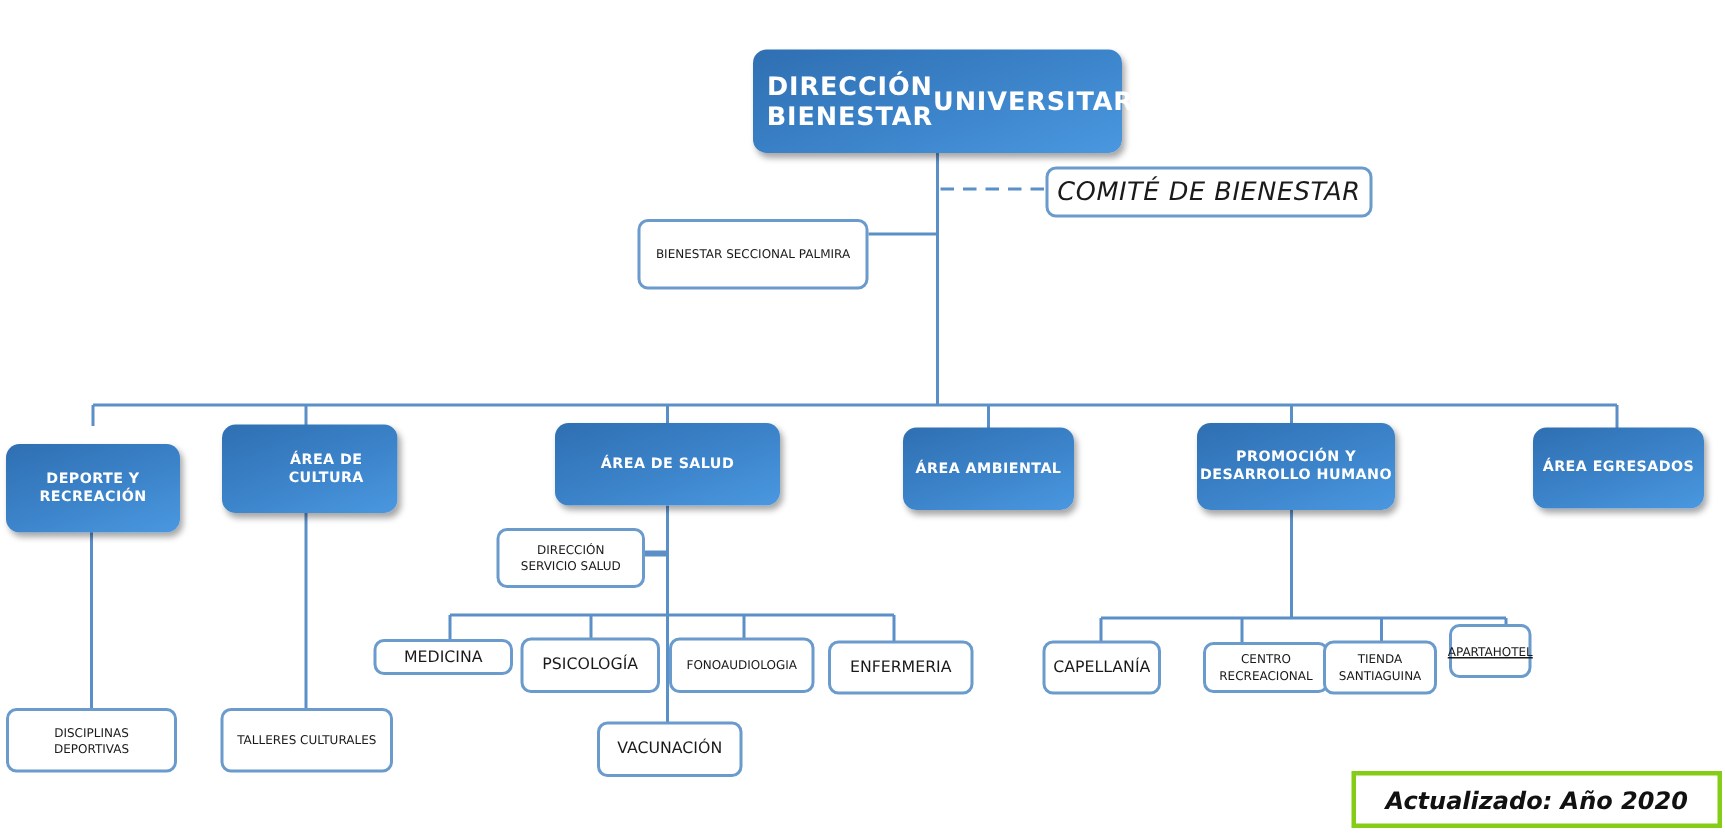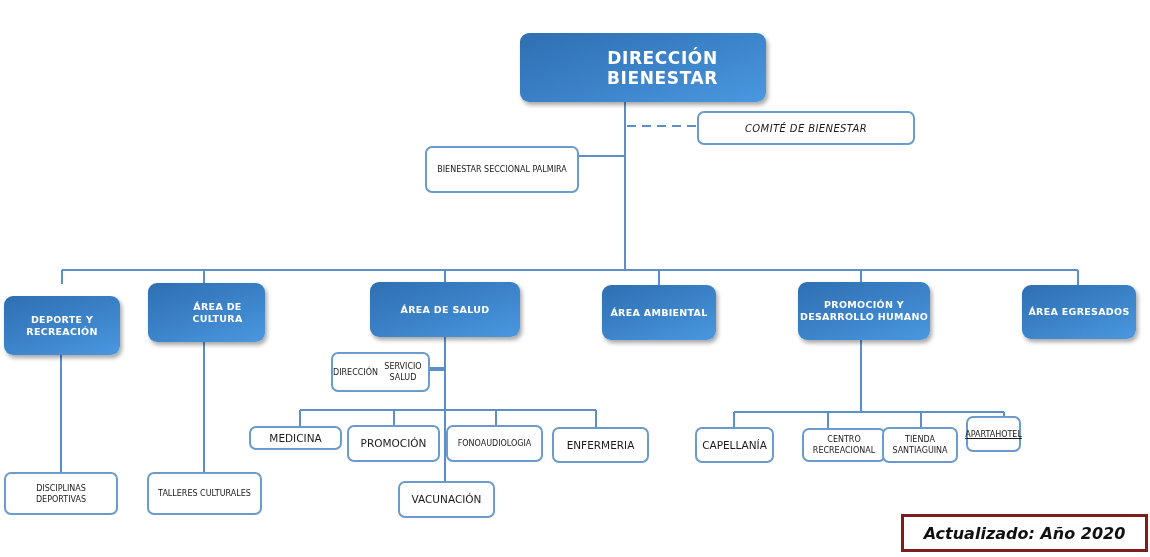--- a/index.html
+++ b/index.html
@@ -10,23 +10,23 @@
           align-items: center; justify-content: center; text-align: center; }
   .blue { border-radius: 9px; color: #ffffff; font-weight: bold;
           background: linear-gradient(160deg, #2f6fb2 0%, #3b82c8 50%, #4a98e0 100%);
           box-shadow: 2px 3px 4px rgba(0,0,0,0.35); letter-spacing: 0.3px; }
   .white { border: 2px solid #6a9bcc; border-radius: 7px; background: #ffffff;
            color: #1a1a1a; }
   .root { font-size: 17px; line-height: 20px; letter-spacing: 0.6px; }
   .area { font-size: 9.5px; line-height: 12px; }
   .sm { font-size: 8px; line-height: 11px; }
   .md { font-size: 10.5px; line-height: 13px; }
-  .comite { font-size: 10px; font-style: italic; letter-spacing: 0.4px; }
+  .comite { font-size: 17px; font-style: italic; letter-spacing: 0.4px; }
   .updated { position: absolute; left: 901px; top: 514px; width: 247px; height: 38px;
-             box-sizing: border-box; border: 3px solid #7f1d1d; display: flex;
+             box-sizing: border-box; border: 3px solid #84cc16; display: flex;
              align-items: center; justify-content: center;
              font-family: "DejaVu Sans", sans-serif; font-size: 16px;
              font-weight: bold; font-style: italic; color: #111; }
 </style>
 </head>
 <body>
 
 <svg id="lines" xmlns="http://www.w3.org/2000/svg">
   <g stroke="#5b8fc7" stroke-width="2" fill="none">
 
@@ -57,22 +57,23 @@
 
     <line x1="861" y1="340" x2="861" y2="412"></line>
     <line x1="734" y1="412" x2="1004" y2="412"></line>
     <line x1="734" y1="412" x2="734" y2="428"></line>
     <line x1="828" y1="412" x2="828" y2="429"></line>
     <line x1="921" y1="412" x2="921" y2="428"></line>
     <line x1="1004" y1="412" x2="1004" y2="427"></line>
   </g>
 </svg>
 
-<div class="node blue root" style="left:520px;top:33px;width:246px;height:69px;flex-direction:row;padding-left:39px;">
+<div class="node blue root" style="left:502px;top:33px;width:246px;height:69px;flex-direction:row;padding-left:39px;">
   <span>DIRECCIÓN BIENESTAR</span>
+  <span>UNIVERSITARIO</span>
 </div>
 
 <div class="node white comite" style="left:697px;top:111px;width:218px;height:34px;">
   <span>COMITÉ DE BIENESTAR</span>
 </div>
 
 <div class="node white sm" style="left:425px;top:130px;width:154px;height:47px;margin-top:16px;">
   <span>BIENESTAR SECCIONAL PALMIRA</span>
 </div>
 
@@ -90,29 +91,29 @@
   <span>ÁREA AMBIENTAL</span>
 </div>
 <div class="node blue area" style="left:798px;top:282px;width:132px;height:58px;flex-direction:column;">
   <span>PROMOCIÓN Y</span>
   <span>DESARROLLO HUMANO</span>
 </div>
 <div class="node blue area" style="left:1022px;top:285px;width:114px;height:54px;">
   <span>ÁREA EGRESADOS</span>
 </div>
 
-<div class="node white sm" style="left:331px;top:352px;width:99px;height:40px;flex-direction:row;">
+<div class="node white sm" style="left:331px;top:352px;width:99px;height:40px;flex-direction:column;">
   <span>DIRECCIÓN</span>
   <span>SERVICIO SALUD</span>
 </div>
 <div class="node white md" style="left:249px;top:426px;width:93px;height:24px;">
   <span>MEDICINA</span>
 </div>
 <div class="node white md" style="left:347px;top:425px;width:93px;height:37px;">
-  <span>PROMOCIÓN</span>
+  <span>PSICOLOGÍA</span>
 </div>
 <div class="node white sm" style="left:446px;top:425px;width:97px;height:37px;">
   <span>FONOAUDIOLOGIA</span>
 </div>
 <div class="node white md" style="left:552px;top:427px;width:97px;height:36px;">
   <span>ENFERMERIA</span>
 </div>
 <div class="node white md" style="left:398px;top:481px;width:97px;height:37px;">
   <span>VACUNACIÓN</span>
 </div>

